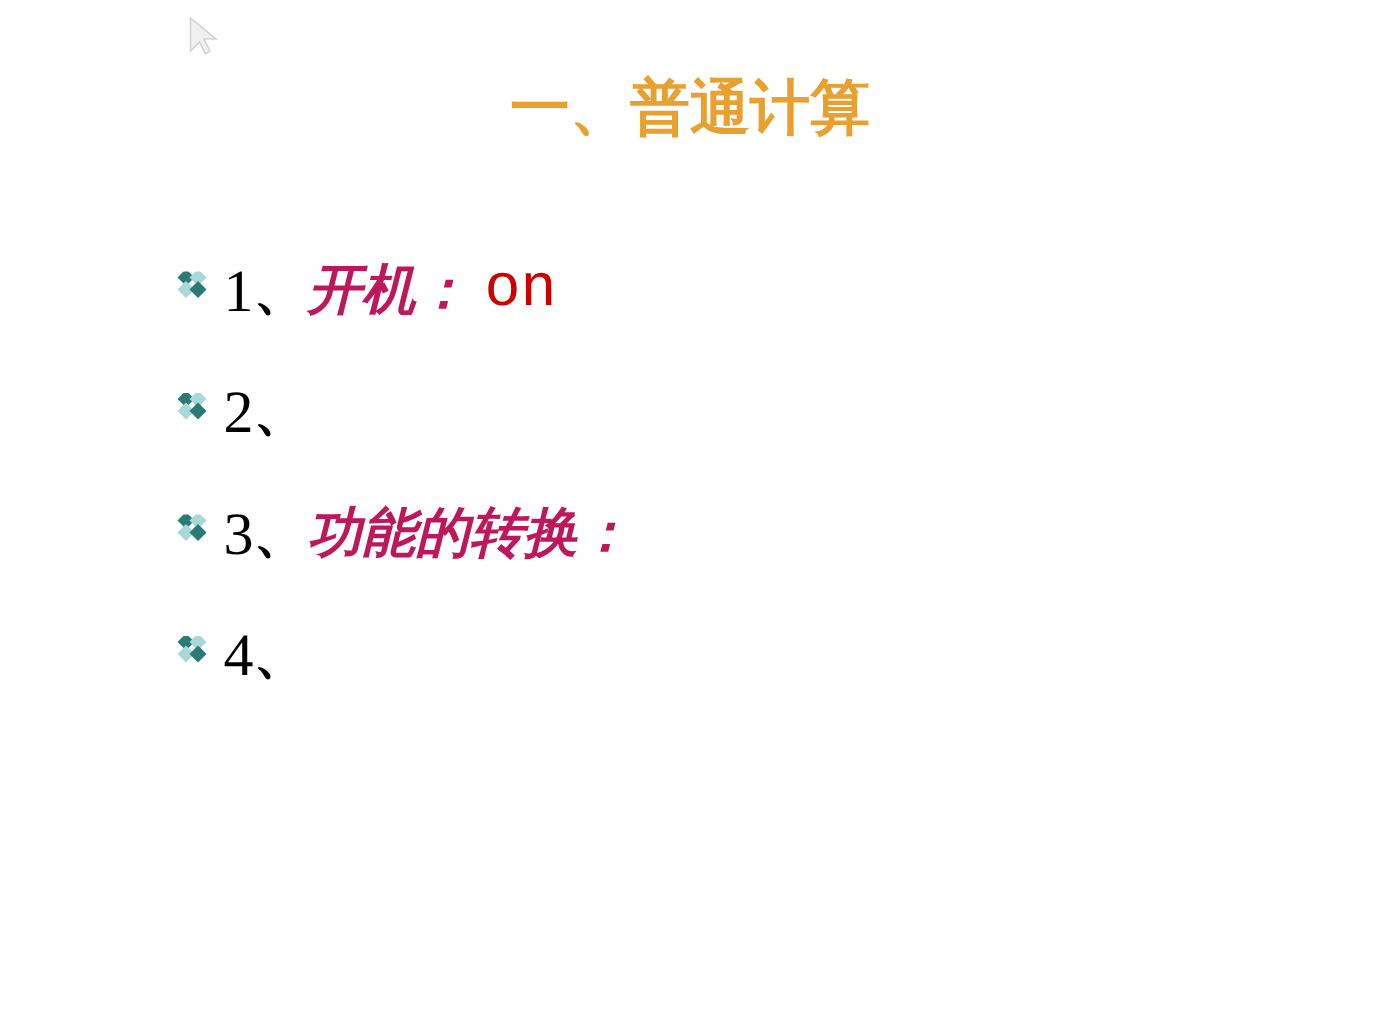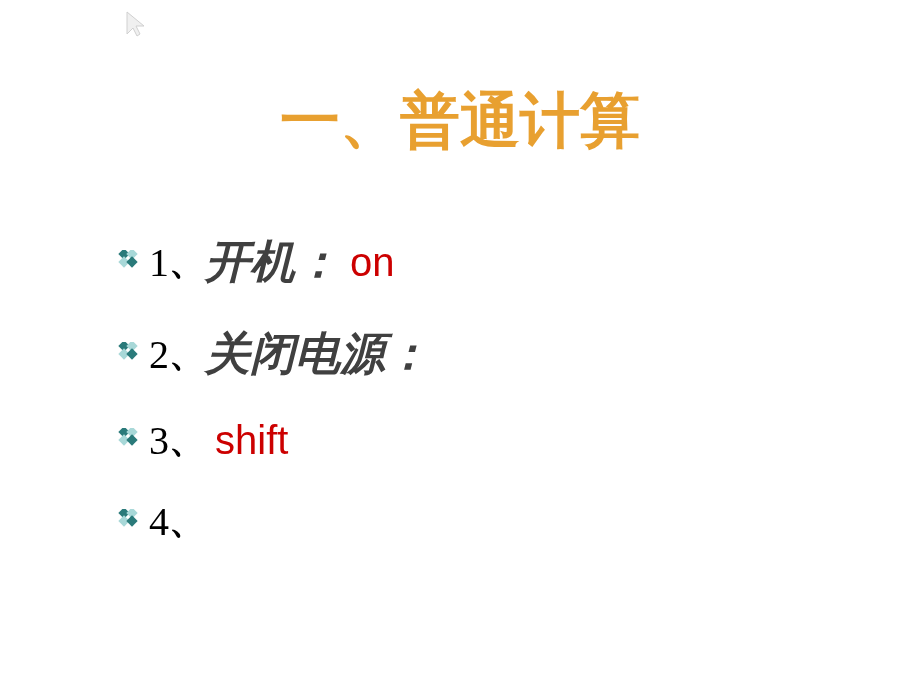--- a/index.html
+++ b/index.html
@@ -14,22 +14,22 @@
       position: relative;
       font-family: "SimSun", "STSong", serif;
     }
     .cursor-arrow {
       position: absolute;
       top: 10px;
       left: 125px;
     }
     .title {
       text-align: center;
-      margin-top: 81px;
-      font-size: 60px;
+      margin-top: 44px;
+      font-size: 40px;
       font-weight: bold;
       color: #e8a030;
       font-family: "STKaiti", "KaiTi", serif;
     }
     .content {
       margin-top: 70px;
       margin-left: 115px;
     }
     .item {
       display: flex;
@@ -47,29 +47,29 @@
       font-family: "Times New Roman", serif;
       font-weight: normal;
     }
     .sep {
       color: #000000;
       font-family: "SimHei", "STHeiti", sans-serif;
       font-weight: bold;
       font-size: 36px;
     }
     .label {
-      color: #404040;
+      color: #be185d;
       font-family: Liberation Sans, sans-serif;
       font-weight: bold;
-      font-size: 45px;
+      font-size: 36px;
       font-style: italic;
     }
     .value {
       color: #cc0000;
-      font-family: Liberation Sans, sans-serif;
+      font-family: Liberation Mono, monospace;
       font-weight: normal;
       margin-left: 10px;
     }
   </style>
 </head>
 <body>
 
 <div class="cursor-arrow">
   <svg width="22" height="28" viewBox="0 0 22 28">
     <path d="M 2 2 L 2 24 L 8 18 L 12 26 L 15 24 L 11 16 L 19 16 Z" fill="#f0f0f0" stroke="#d0d0d0" stroke-width="1"></path>
@@ -98,35 +98,34 @@
     <span class="diamond-bullet">
       <svg width="26" height="26" viewBox="0 0 26 26">
         <rect x="5" y="0" width="8" height="8" fill="#2a7a7a" transform="rotate(45 9 4)"></rect>
         <rect x="13" y="0" width="8" height="8" fill="#a8d8d8" transform="rotate(45 17 4)"></rect>
         <rect x="5" y="8" width="8" height="8" fill="#a8d8d8" transform="rotate(45 9 12)"></rect>
         <rect x="13" y="8" width="8" height="8" fill="#2a7a7a" transform="rotate(45 17 12)"></rect>
       </svg>
     </span>
     <span class="num">2</span>
     <span class="sep">、</span>
-    <span class="label">关闭电源：</span>
   </div>
 
   <div class="item">
     <span class="diamond-bullet">
       <svg width="26" height="26" viewBox="0 0 26 26">
         <rect x="5" y="0" width="8" height="8" fill="#2a7a7a" transform="rotate(45 9 4)"></rect>
         <rect x="13" y="0" width="8" height="8" fill="#a8d8d8" transform="rotate(45 17 4)"></rect>
         <rect x="5" y="8" width="8" height="8" fill="#a8d8d8" transform="rotate(45 9 12)"></rect>
         <rect x="13" y="8" width="8" height="8" fill="#2a7a7a" transform="rotate(45 17 12)"></rect>
       </svg>
     </span>
     <span class="num">3</span>
     <span class="sep">、</span>
-    <span class="value"> shift</span>
+    <span class="label">功能的转换：</span>
   </div>
 
   <div class="item">
     <span class="diamond-bullet">
       <svg width="26" height="26" viewBox="0 0 26 26">
         <rect x="5" y="0" width="8" height="8" fill="#2a7a7a" transform="rotate(45 9 4)"></rect>
         <rect x="13" y="0" width="8" height="8" fill="#a8d8d8" transform="rotate(45 17 4)"></rect>
         <rect x="5" y="8" width="8" height="8" fill="#a8d8d8" transform="rotate(45 9 12)"></rect>
         <rect x="13" y="8" width="8" height="8" fill="#2a7a7a" transform="rotate(45 17 12)"></rect>
       </svg>

